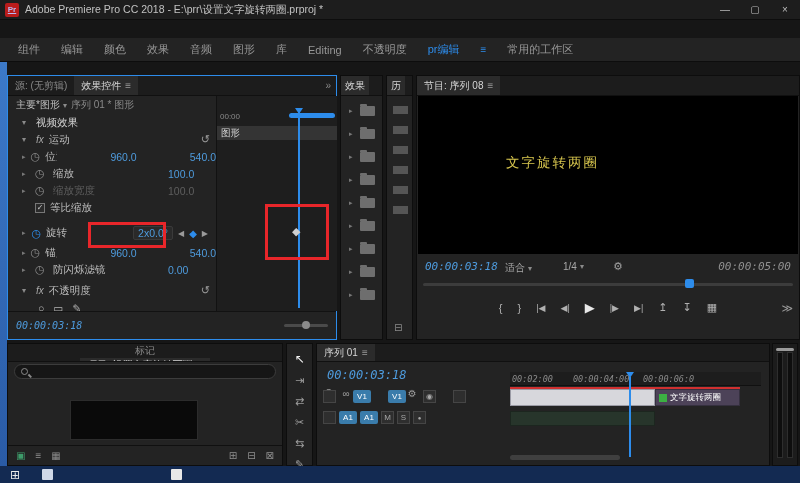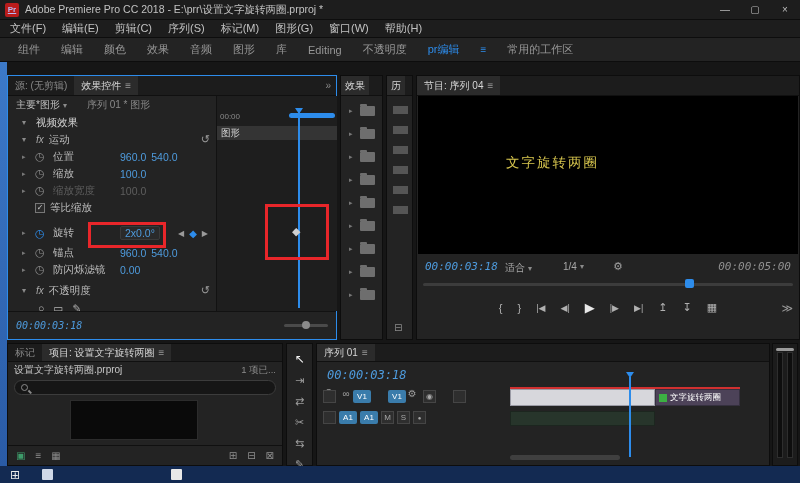--- a/index.html
+++ b/index.html
@@ -23,21 +23,21 @@
   .menubar { display:flex; align-items:center; gap:16px; height:18px; background:#1d1d1d; padding-left:10px; border-bottom:1px solid #0d0d0d; color:#c2c2c2; }
   .wsbar { display:flex; align-items:center; gap:21px; height:24px; background:#232323; padding-left:18px; border-bottom:1px solid #0d0d0d; color:#969696; }
   .ws.active { color:var(--accent,#2d8ceb); }
   
   .ec-row { display:flex; align-items:center; height:17px; padding-left:14px; gap:5px; color:#bdbdbd; font-size:10.5px; width:208px; }
   .chev { width:9px; font-size:8px; color:#8a8a8a; }
   .chev-sm { width:8px; font-size:7px; color:#777; }
   .tw { width:13px; font-size:11px; color:#8a8a8a; }
   .tw.on { color:var(--accent,#2d8ceb); }
   .lbl { width:62px; white-space:nowrap; overflow:hidden; }
-  .val { color:var(--value-blue,#4e9bdd); }
+  .val { color:var(--value-blue,#4e9bdd);margin-left:48px; }
   .fxb { font-style:italic; color:#a8a8a8; font-size:10px; }
   .reset { margin-left:auto; margin-right:6px; color:#9a9a9a; font-size:11px; }
   .dis, .dis .lbl, .dis .val { color:#5e5e5e !important; }
   .cbox { width:10px; height:10px; border:1px solid #777; background:#2a2a2a; color:#ccc; font-size:8px; line-height:8px; text-align:center; }
   .kfnav { margin-left:auto; margin-right:8px; display:flex; gap:5px; font-size:8px; color:#9a9a9a; align-items:center; }
   .valchip { background:#2a2a2a; border:1px solid #3a3a3a; padding:0 4px; border-radius:2px; }
   .ec-kf { position:absolute; left:208px; top:20px; width:121px; height:215px; background:#1e1e1e; border-left:1px solid #121212; }
   .ec-clipbar { position:absolute; left:0; right:0; top:30px; height:14px; background:#343434; color:#d8d8d8; font-size:9.5px; padding-left:4px; display:flex; align-items:center; }
   .ec-bottom { position:absolute; left:0; right:0; bottom:0; height:28px; border-top:1px solid #121212; display:flex; align-items:center; padding:0 8px; }
   .annobox { position:absolute; border:3px solid var(--annotation-red,#e8262a); z-index:60; }
@@ -60,30 +60,20 @@
   <div class="titlebar abs" style="left:0;top:0;width:800px;">
     <span class="prbadge">Pr</span>
     <span style="font-size:10.5px;color:#c2c2c2;text-align:right;">Adobe Premiere Pro CC 2018 - E:\prr\设置文字旋转两圈.prproj *</span>
     <span style="margin-left:auto;display:flex;height:100%;">
       <span class="wbtn">—</span>
       <span class="wbtn">▢</span>
       <span class="wbtn">×</span>
     </span>
   </div>
 
-  <div class="menubar abs" style="left:0;top:20px;width:800px;">
-    <span>文件(F)</span>
-    <span>编辑(E)</span>
-    <span>剪辑(C)</span>
-    <span>序列(S)</span>
-    <span>标记(M)</span>
-    <span>图形(G)</span>
-    <span>窗口(W)</span>
-    <span>帮助(H)</span>
-  </div>
 
   <div class="wsbar abs" style="left:0;top:38px;width:800px;">
     <span class="ws">组件</span>
     <span class="ws">编辑</span>
     <span class="ws">颜色</span>
     <span class="ws">效果</span>
     <span class="ws">音频</span>
     <span class="ws">图形</span>
     <span class="ws">库</span>
     <span class="ws">Editing</span>
@@ -98,21 +88,21 @@
   <div class="abs panel" style="left:7px;top:75px;width:330px;height:265px;border:1px solid var(--accent,#2d8ceb);">
     <div class="tabbar">
       <span class="tab">源: (无剪辑)</span>
       <span class="tab active">
         <span>效果控件</span>
         <span class="pmenu">≡</span>
       </span>
       <span style="margin-left:auto;padding-right:5px;color:#8a8a8a;">»</span>
     </div>
 
-    <div class="abs" style="left:0;top:20px;width:208px;height:18px;display:flex;align-items:center;gap:20px;padding-left:8px;font-size:10px;">
+    <div class="abs" style="left:0;top:20px;width:208px;height:18px;display:flex;align-items:center;gap:4px;padding-left:8px;font-size:10px;">
       <span style="display:flex;align-items:center;gap:3px;color:#c0c0c0;">
         <span>主要*图形</span>
         <span class="caret">▾</span>
       </span>
       <span class="dim">序列 01 * 图形</span>
     </div>
 
     <div class="abs" style="left:0;top:38px;">
       <div class="ec-row">
         <span class="chev">▾</span>
@@ -261,21 +251,21 @@
       <span class="mini-item"></span>
       <span class="mini-item"></span>
       <span class="mini-item"></span>
     </div>
     <span class="abs" style="left:7px;bottom:6px;color:#8a8a8a;font-size:10px;">⊟</span>
   </div>
 
   <div class="abs panel" style="left:416px;top:75px;width:384px;height:265px;">
     <div class="tabbar">
       <span class="tab active">
-        <span>节目: 序列 04</span>
+        <span>节目: 序列 08</span>
         <span class="pmenu">≡</span>
       </span>
     </div>
     <div class="abs" style="left:1px;top:20px;width:380px;height:158px;background:#000;">
       <span class="abs" style="left:88px;top:58px;color:var(--preview-yellow,#d8c64e);font-size:13.5px;letter-spacing:2px;font-family:'DejaVu Serif',serif;text-shadow:1px 1px 1px #000;">文字旋转两圈</span>
     </div>
     <span class="tc mono abs" style="left:8px;top:184px;font-size:11px;">00:00:03:18</span>
     <span class="abs" style="left:88px;top:185px;color:#a8a8a8;font-size:10px;display:flex;gap:3px;align-items:center;justify-content:space-between;">
       <span>适合</span>
         <span class="caret">▾</span>
@@ -297,30 +287,26 @@
       <span style="font-size:9px;">|▶</span>
       <span style="font-size:9px;">▶|</span>
       <span>↥</span>
       <span>↧</span>
       <span>▦</span>
     </div>
     <span class="abs" style="right:6px;top:226px;color:#9a9a9a;">≫</span>
   </div>
 
   <div class="abs panel" style="left:7px;top:343px;width:276px;height:123px;">
-    <div class="tabbar" style="height:18px;">
+    <div class="tabbar" style="height:18px;flex-direction:column;">
       <span class="tab">标记</span>
       <span class="tab active">
         <span>项目: 设置文字旋转两圈</span>
         <span class="pmenu">≡</span>
       </span>
-    </div>
-    <div style="display:flex;align-items:center;height:16px;padding:0 6px;font-size:10px;">
-      <span style="color:#c6c6c6;">设置文字旋转两圈.prproj</span>
-      <span style="margin-left:auto;color:#8a8a8a;font-size:9.5px;">1 项已...</span>
     </div>
     <div style="display:flex;align-items:center;gap:5px;margin:2px 6px;height:15px;background:#161616;border:1px solid #3c3c3c;border-radius:8px;padding:0 6px;">
       <span class="mag"></span>
       <input style="flex: 1 1 0%; background: transparent; border: none; outline: none; color: rgb(204, 204, 204); font-size: 10px;" placeholder="">
     </div>
     <div class="abs" style="left:62px;top:56px;width:128px;height:40px;background:#0a0a0a;border:1px solid #2c2c2c;"></div>
     <div class="abs" style="left:0;right:0;bottom:0;height:20px;border-top:1px solid #101010;display:flex;align-items:center;padding:0 8px;gap:10px;color:#8f8f8f;font-size:10px;">
       <span style="color:#3e9b6a;">▣</span>
       <span>≡</span>
       <span>▦</span>
@@ -349,20 +335,25 @@
     </div>
     <span class="tc mono abs" style="left:10px;top:24px;font-size:12px;">00:00:03:18</span>
     <div class="abs" style="left:8px;top:44px;display:flex;gap:10px;color:#9a9a9a;font-size:10px;">
       <span>Ω</span>
       <span>∞</span>
       <span style="font-size:8px;">◆</span>
       <span style="margin-left:32px;">⚙</span>
       <span>◷</span>
     </div>
 
+    <div class="abs" style="left:193px;right:8px;top:28px;height:14px;background:#1d1d1d;border-bottom:1px solid #101010;font-size:8.5px;color:#8a8a8a;">
+      <span class="abs mono" style="left:2px;top:2px;">00:02:00</span>
+      <span class="abs mono" style="left:63px;top:2px;">00:00:04:00</span>
+      <span class="abs mono" style="left:133px;top:2px;">00:00:06:0</span>
+    </div>
 
     <div class="abs" style="left:193px;top:43px;width:230px;height:2px;background:#d03030;"></div>
 
     <div class="abs" style="left:6px;top:46px;display:flex;gap:17px;align-items:center;">
       <span class="thbox"></span>
       <span class="tbadge">V1</span>
       <span class="tbadge">V1</span>
       <span class="thbox">◉</span>
       <span class="thbox"></span>
     </div>

